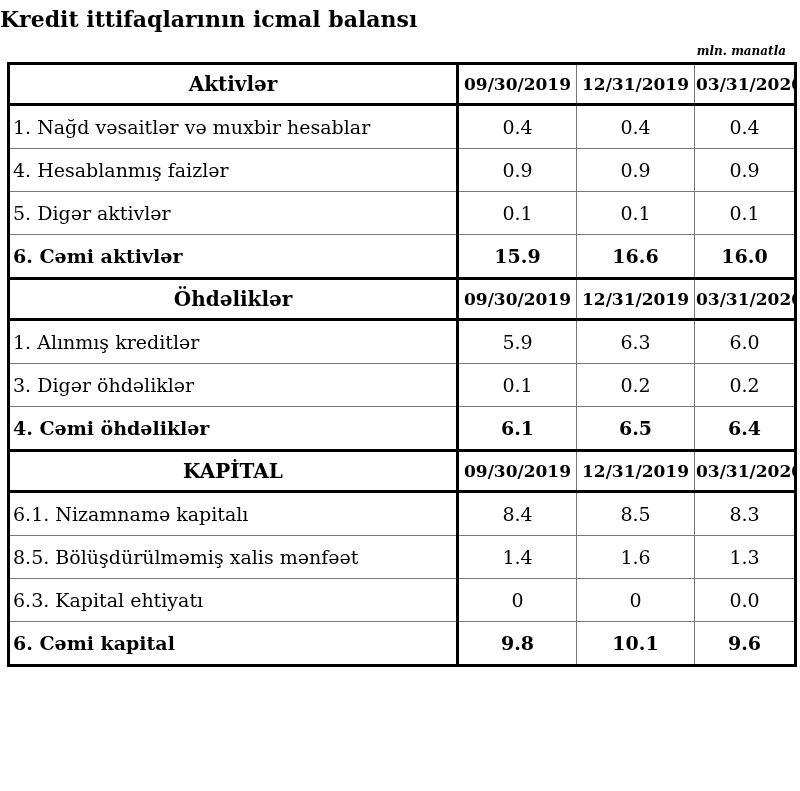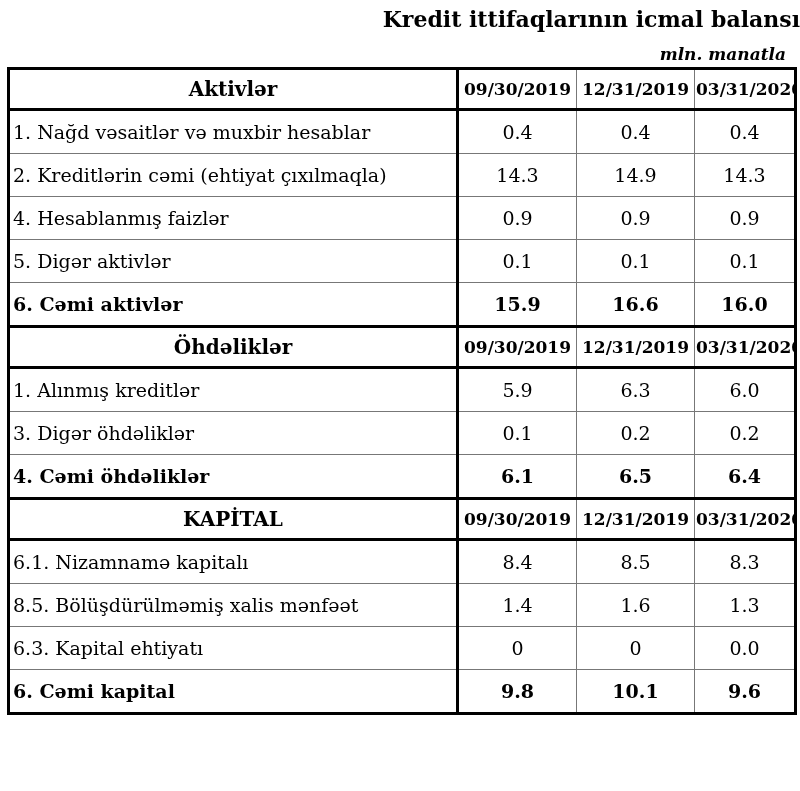--- a/index.html
+++ b/index.html
@@ -10,29 +10,29 @@
     font-family: "DejaVu Serif", "Liberation Serif", serif;
   }
   .page {
     width: 800px;
     height: 791px;
     background: #ffffff;
     overflow: hidden;
     box-sizing: border-box;
   }
   .title {
-    text-align: right;
+    text-align: left;
     font-size: 22px;
     font-weight: bold;
     margin: 6px 0 11px 0;
     line-height: 1.25;
   }
   .unit-note {
     text-align: right;
-    font-size: 17px;
+    font-size: 12px;
     font-style: italic;
     font-weight: bold;
     padding-right: 14px;
     margin: 4px 0 4px 0;
     line-height: 1.1;
   }
   table.balance {
     width: 787px;
     margin-left: 7px;
     border-collapse: collapse;
@@ -100,26 +100,20 @@
         <td class="col-h">12/31/2019</td>
         <td class="col-h">03/31/2020</td>
       </tr>
       <tr>
         <td class="label">1. Nağd vəsaitlər və muxbir hesablar</td>
         <td class="val">0.4</td>
         <td class="val">0.4</td>
         <td class="val">0.4</td>
       </tr>
       <tr>
-        <td class="label">2. Kreditlərin cəmi (ehtiyat çıxılmaqla)</td>
-        <td class="val">14.3</td>
-        <td class="val">14.9</td>
-        <td class="val">14.3</td>
-      </tr>
-      <tr>
         <td class="label">4. Hesablanmış faizlər</td>
         <td class="val">0.9</td>
         <td class="val">0.9</td>
         <td class="val">0.9</td>
       </tr>
       <tr>
         <td class="label">5. Digər aktivlər</td>
         <td class="val">0.1</td>
         <td class="val">0.1</td>
         <td class="val">0.1</td>

